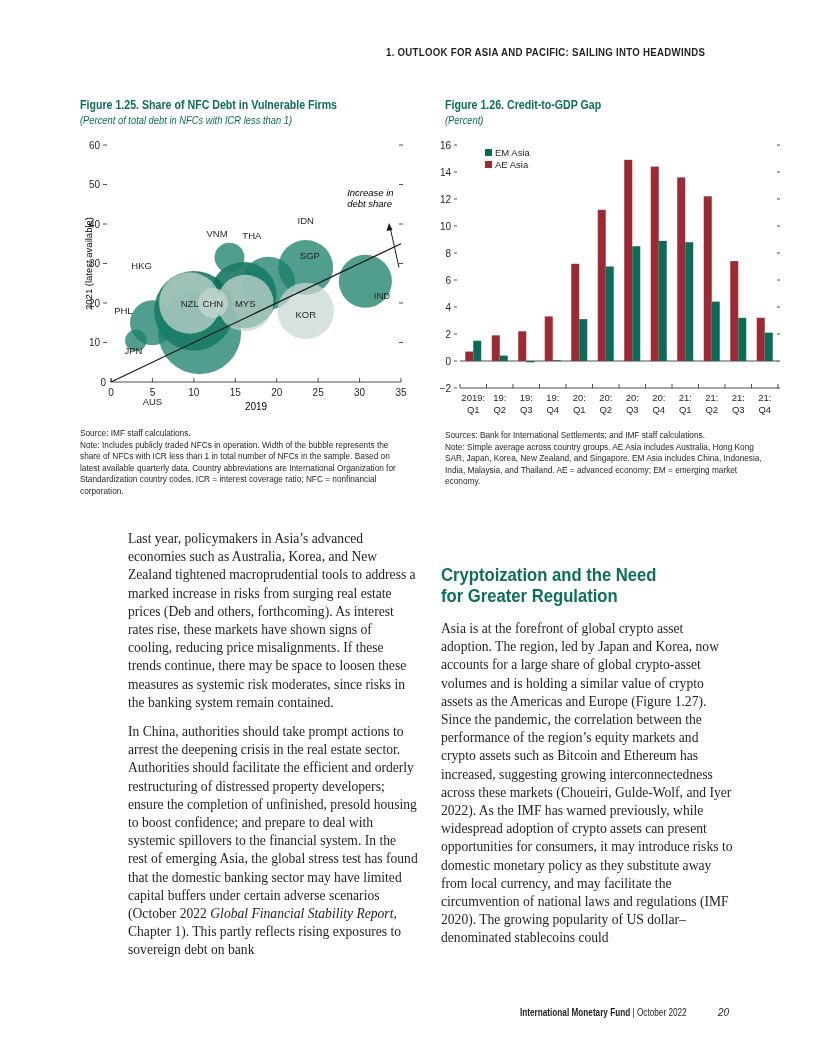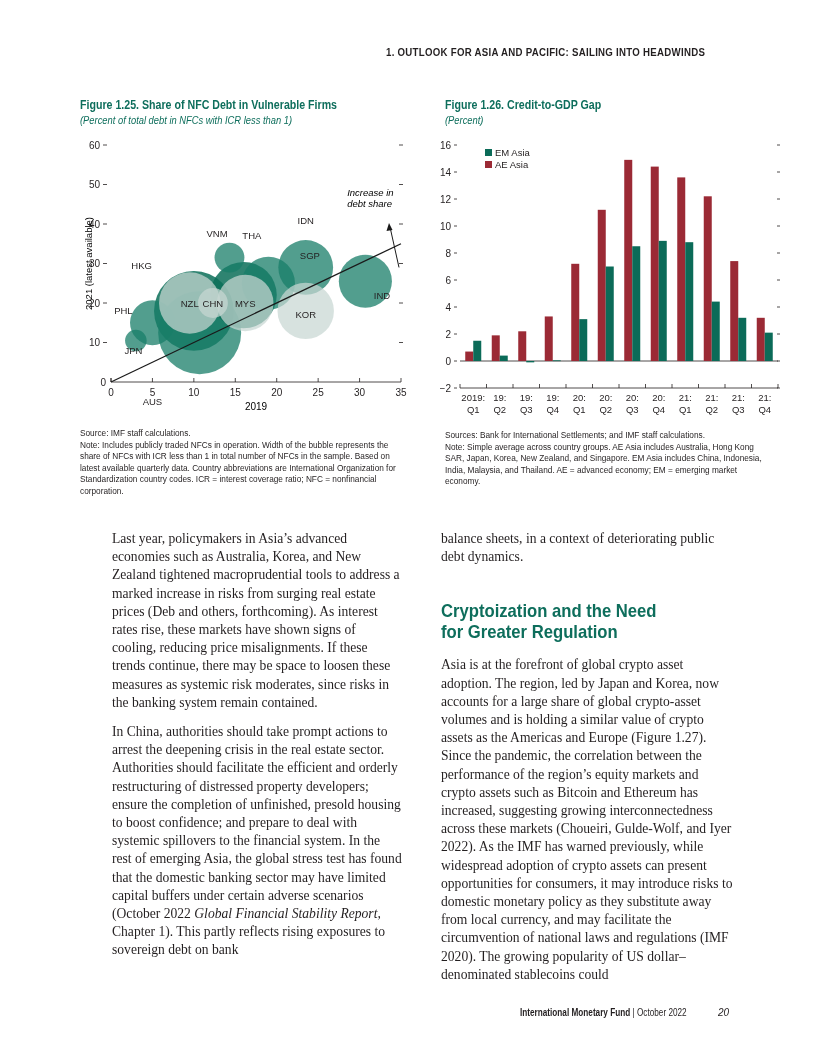--- a/index.html
+++ b/index.html
@@ -212,27 +212,26 @@
       <text x="55" y="21" font-size="9.5" fill="#231f20">EM Asia</text>
       <rect x="45" y="26" width="7" height="7" fill="#9b2a35"></rect>
       <text x="55" y="33" font-size="9.5" fill="#231f20">AE Asia</text>
     </g>
 </svg>
 <div class="notes" style="left:445px; top:430px; width:360px;">
   <p>Sources: Bank for International Settlements; and IMF staff calculations.</p>
   <p>Note: Simple average across country groups. AE Asia includes Australia, Hong Kong SAR, Japan, Korea, New Zealand, and Singapore. EM Asia includes China, Indonesia, India, Malaysia, and Thailand. AE = advanced economy; EM = emerging market economy.</p>
 </div>
 
-<div class="body-col" style="left:112px; top:530px; width:290px;">
+<div class="body-col" style="left:128px; top:530px; width:290px;">
   <p>Last year, policymakers in Asia’s advanced economies such as Australia, Korea, and New Zealand tightened macroprudential tools to address a marked increase in risks from surging real estate prices (Deb and others, forthcoming). As interest rates rise, these markets have shown signs of cooling, reducing price misalignments. If these trends continue, there may be space to loosen these measures as systemic risk moderates, since risks in the banking system remain contained.</p>
   <p><span>In China, authorities should take prompt actions to arrest the deepening crisis in the real estate sector. Authorities should facilitate the efficient and orderly restructuring of distressed property developers; ensure the completion of unfinished, presold housing to boost confidence; and prepare to deal with systemic spillovers to the financial system. In the rest of emerging Asia, the global stress test has found that the domestic banking sector may have limited capital buffers under certain adverse scenarios (October 2022 </span><i>Global Financial Stability Report,</i><span> Chapter 1). This partly reflects rising exposures to sovereign debt on bank</span></p>
 </div>
 
 <div class="body-col" style="left:441px; top:530px; width:295px;">
-  <p style="margin:0;">balance sheets, in a context of deteriorating public debt dynamics.</p>
   <div class="section-heading">
     <div>Cryptoization and the Need</div>
     <div>for Greater Regulation</div>
   </div>
   <p>Asia is at the forefront of global crypto asset adoption. The region, led by Japan and Korea, now accounts for a large share of global crypto-asset volumes and is holding a similar value of crypto assets as the Americas and Europe (Figure 1.27). Since the pandemic, the correlation between the performance of the region’s equity markets and crypto assets such as Bitcoin and Ethereum has increased, suggesting growing interconnectedness across these markets (Choueiri, Gulde-Wolf, and Iyer 2022). As the IMF has warned previously, while widespread adoption of crypto assets can present opportunities for consumers, it may introduce risks to domestic monetary policy as they substitute away from local currency, and may facilitate the circumvention of national laws and regulations (IMF 2020). The growing popularity of US dollar–denominated stablecoins could</p>
 </div>
 
 <div class="footer"><span class="org">International Monetary Fund</span><span> | </span><span>October 2022</span></div>
 <div class="page-num">20</div>
 

